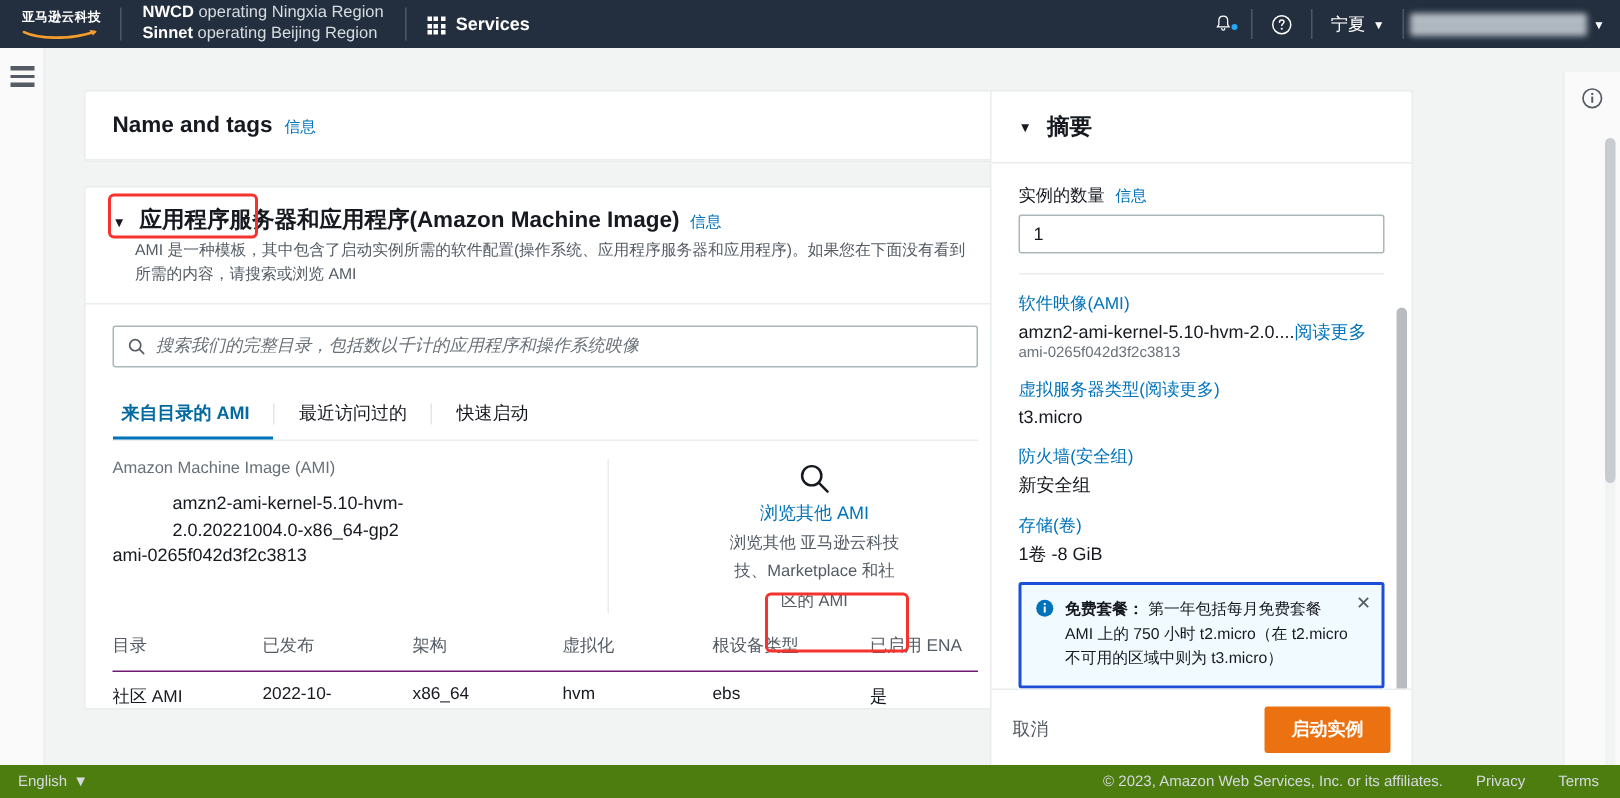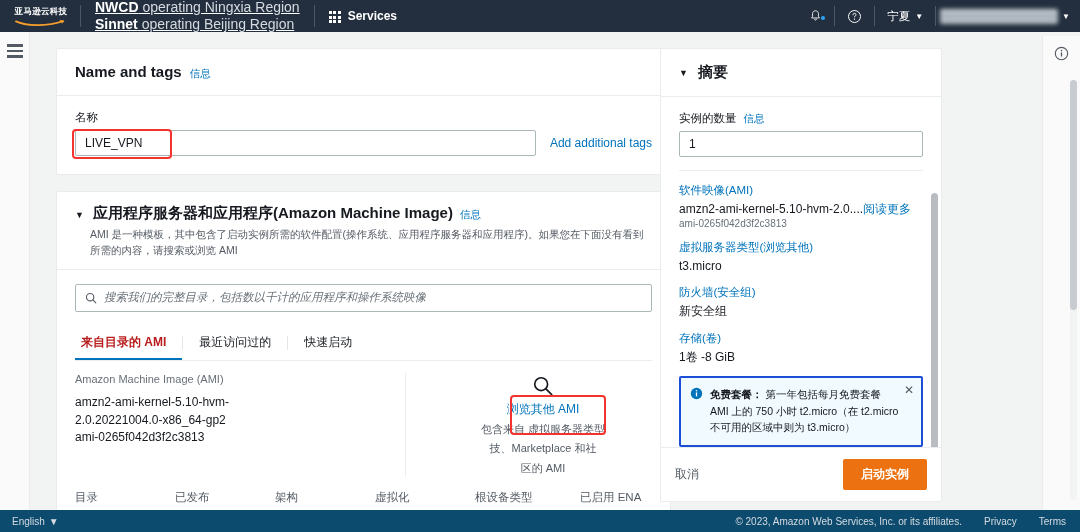--- a/index.html
+++ b/index.html
@@ -14,21 +14,21 @@
   .topnav {
     position: absolute; top: 0; left: 0; width: 1080px; height: 32px;
     background: #232f3e; display: flex; align-items: center;
     color: #fff; font-size: 11px;
   }
   .logo-wrap { display: flex; flex-direction: column; align-items: center;
     padding: 0 12px 0 14px; }
   .logo-cn { font-size: 8.5px; letter-spacing: .3px; font-weight: 700; color: #fff; }
   .logo-smile { width: 54px; height: 7px; margin-top: 1px; }
   .nav-div { width: 1px; height: 22px; background: #49596b; }
-  .region-lines { padding: 0 14px; line-height: 1.25; font-size: 14px; text-decoration: underline; }
+  .region-lines { padding: 0 14px; line-height: 1.25; font-size: 11px; }
   .region-lines b { font-weight: 700; }
   .region-lines span { color: #d5dbe0; font-weight: 400; }
   .services-btn { display: flex; align-items: flex-end; gap: 7px;
     padding: 0 12px 0 14px; cursor: pointer; }
   .grid-icon { display: grid; grid-template-columns: repeat(3, 3px);
     grid-template-rows: repeat(3, 3px); gap: 1.5px; }
   .grid-icon i { background: #fff; width: 3px; height: 3px; display: block; }
   .services-label { font-size: 12px; font-weight: 700; }
   .nav-right { margin-left: auto; display: flex; align-items: center; height: 32px; }
   .nav-icon { position: relative; padding: 0 12px; cursor: pointer;
@@ -49,21 +49,21 @@
   .acct-wrap { display: flex; align-items: center; padding-right: 10px; cursor: pointer; }
 
   
   .page { position: absolute; top: 32px; left: 0; width: 1080px; height: 478px;
     background: #f2f3f3; }
   .hamburger-col { position: absolute; left: 0; top: 0; width: 30px; height: 478px;
     background: #fafafa; border-right: 1px solid #e9ebed; }
   .hamburger { margin: 12px auto 0; width: 16px; cursor: pointer; }
   .hamburger i { display: block; height: 2.5px; background: #545b64; margin-bottom: 3px; }
 
-  .content { position: absolute; left: 30px; top: 4px; width: 1050px; height: 478px; }
+  .content { position: absolute; left: 30px; top: 16px; width: 1050px; height: 478px; }
 
   
   .main-col { position: absolute; left: 26px; top: 12px; width: 615px; }
 
   .card { background: #fff; border: 1px solid #e9ebed; border-radius: 2px;
     margin-bottom: 16px; }
   .card-head { padding: 14px 18px; border-bottom: 1px solid #eaeded;
     display: flex; align-items: baseline; gap: 8px; }
   .card-title { font-size: 15px; font-weight: 700; color: #16191f; }
   .info-link { font-size: 10.5px; color: #0073bb; cursor: pointer; }
@@ -92,28 +92,28 @@
   .search-wrap { padding: 14px 18px 0; }
   .search-box { display: flex; align-items: center; height: 28px;
     border: 1px solid #aab7b8; border-radius: 2px; padding: 0 9px; gap: 7px; }
   .search-ph { font-size: 11.5px; color: #687078; font-style: italic; }
 
   .tabs { display: flex; align-items: stretch; margin: 14px 18px 0;
     border-bottom: 1px solid #eaeded; }
   .tab { padding: 8px 16px 9px; font-size: 12px; color: #16191f; cursor: pointer;
     position: relative; }
   .tab:first-child { padding-left: 6px; }
-  .tab.active { color: #b91c1c; font-weight: 700;
+  .tab.active { color: #0369a1; font-weight: 700;
     box-shadow: inset 0 -2px 0 0 #0073bb; }
   .tab-div { width: 1px; background: #e3e5e7; margin: 10px 0; }
 
   .ami-detail { display: flex; padding: 12px 18px 0; }
   .ami-left { width: 330px; }
   .ami-kicker { font-size: 11px; color: #687078; margin-bottom: 8px; }
-  .ami-name { font-size: 12px; color: #16191f; line-height: 1.55; }
+  .ami-name { font-size: 12px; color: #16191f; line-height: 1.55; margin-left: 40px; }
   .ami-id { font-size: 12px; color: #16191f; }
   .ami-right { flex: 1; border-left: 1px solid #eaeded; padding-left: 28px;
     text-align: center; position: relative; }
   .mag { margin: 2px auto 4px; display: block; }
   .browse-link { font-size: 12px; color: #0073bb; cursor: pointer; }
   .browse-sub { font-size: 11px; color: #545b64; line-height: 1.5; margin-top: 3px; }
 
   .ami-table { margin: 14px 18px 0; }
   .thead, .trow { display: flex; font-size: 11.5px; }
   .thead { color: #545b64; padding-bottom: 9px; border-bottom: 1px solid #701a75; }
@@ -163,21 +163,21 @@
   .help-rail { position: absolute; right: 0; top: 0; width: 38px; height: 478px;
     background: #fafafa; border-left: 1px solid #e9ebed; }
   .help-icon { margin: 10px auto 0; display: block; cursor: pointer; }
   .rail-scrollbar { position: absolute; right: 3px; top: 44px; width: 7px;
     height: 420px; background: #f2f3f3; border-radius: 4px; }
   .rail-scrollbar i { display: block; width: 7px; height: 230px;
     background: #c8ccd0; border-radius: 4px; }
 
   
   .footer { position: absolute; bottom: 0; left: 0; width: 1080px; height: 22px;
-    background: #0c4a6e; display: flex; align-items: center;
+    background: #4d7c0f; display: flex; align-items: center;
     color: #d5dbe0; font-size: 10px; }
   .lang { padding-left: 12px; cursor: pointer; display: flex; gap: 4px;
     align-items: center; }
   .foot-right { margin-left: auto; display: flex; align-items: flex-start; gap: 22px;
     padding-right: 14px; }
   .foot-link { color: #d5dbe0; cursor: pointer; }
 </style>
 </head>
 <body>
 
@@ -251,27 +251,20 @@
 
   <div class="content">
 
     <div class="main-col">
 
       <div class="card">
         <div class="card-head">
           <span class="card-title">Name and tags</span>
           <span class="info-link">信息</span>
         </div>
-        <div class="card-body">
-          <div class="field-label">名称</div>
-          <div class="name-row">
-            <input class="text-input" value="LIVE_VPN" style="">
-            <span class="add-tags">Add additional tags</span>
-          </div>
-        </div>
       </div>
 
       <div class="card">
         <div class="ami-head">
           <div class="ami-title-row">
             <span class="tri">▼</span>
             <span class="card-title">应用程序服务器和应用程序(Amazon Machine Image)</span>
             <span class="info-link">信息</span>
           </div>
           <div class="ami-desc">AMI 是一种模板，其中包含了启动实例所需的软件配置(操作系统、应用程序服务器和应用程序)。如果您在下面没有看到所需的内容，请搜索或浏览 AMI</div>
@@ -302,21 +295,21 @@
             <div class="ami-name">amzn2-ami-kernel-5.10-hvm-</div>
             <div class="ami-name">2.0.20221004.0-x86_64-gp2</div>
             <div class="ami-id">ami-0265f042d3f2c3813</div>
           </div>
           <div class="ami-right">
             <svg class="mag" width="22" height="22" viewBox="0 0 24 24">
               <circle cx="10" cy="10" r="7" fill="none" stroke="#16191f" stroke-width="1.8"></circle>
               <path d="M15.2 15.2 L21.5 21.5" stroke="#16191f" stroke-width="1.8" stroke-linecap="round"></path>
             </svg>
             <div class="browse-link">浏览其他 AMI</div>
-            <div class="browse-sub">包含来自 虚拟服务器类型</div>
+            <div class="browse-sub">浏览其他 亚马逊云科技</div>
             <div class="browse-sub">技、Marketplace 和社</div>
             <div class="browse-sub">区的 AMI</div>
           </div>
         </div>
 
         <div class="ami-table">
           <div class="thead">
             <div class="th">目录</div>
             <div class="th">已发布</div>
             <div class="th">架构</div>
@@ -354,21 +347,21 @@
 
           <div class="sum-item">
             <div class="sum-link">软件映像(AMI)</div>
             <div class="sum-val">
               <span>amzn2-ami-kernel-5.10-hvm-2.0....</span><span class="read-more">阅读更多</span>
             </div>
             <div class="sum-val-sub">ami-0265f042d3f2c3813</div>
           </div>
 
           <div class="sum-item">
-            <div class="sum-link">虚拟服务器类型(浏览其他)</div>
+            <div class="sum-link">虚拟服务器类型(阅读更多)</div>
             <div class="sum-val">t3.micro</div>
           </div>
 
           <div class="sum-item">
             <div class="sum-link">防火墙(安全组)</div>
             <div class="sum-val">新安全组</div>
           </div>
 
           <div class="sum-item">
             <div class="sum-link">存储(卷)</div>

